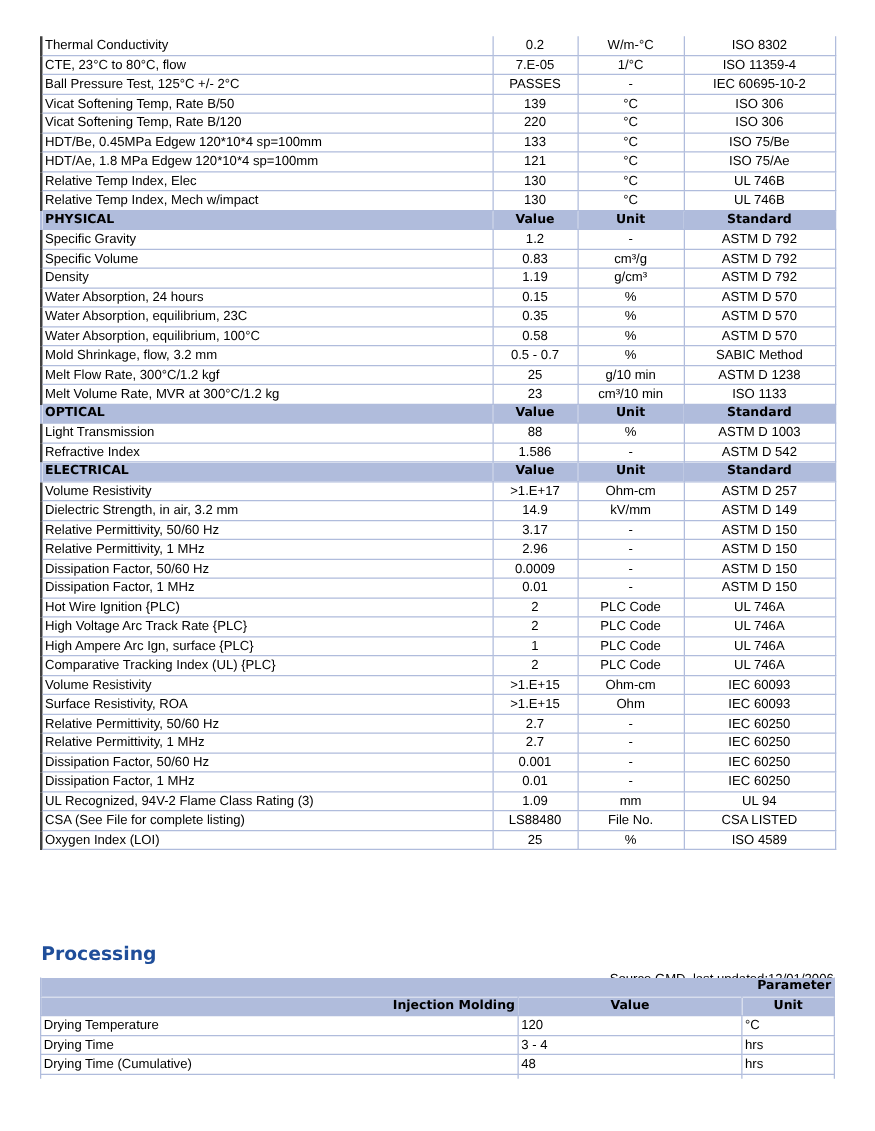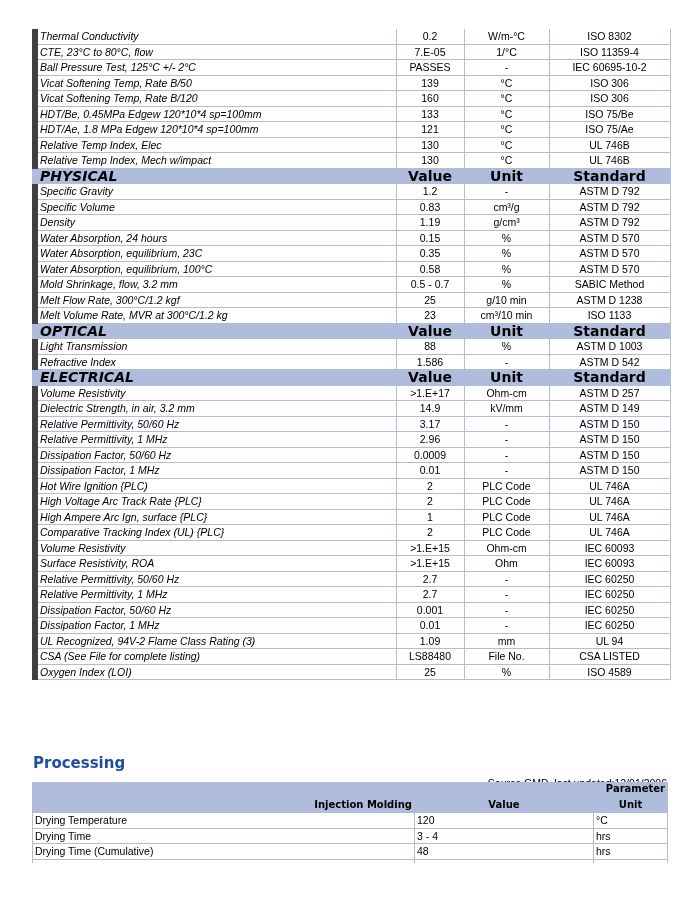--- a/index.html
+++ b/index.html
@@ -6,24 +6,24 @@
   body { width:700px; height:905px; position:relative; overflow:hidden;
          font-family:"Liberation Sans", sans-serif; font-size:10.5px; color:#000; }
   table { border-collapse:collapse; table-layout:fixed; }
   #props { position:absolute; left:32px; top:29px; width:635px; }
   #props col.c0 { width:361px; }
   #props col.c1 { width:68px; }
   #props col.c2 { width:85px; }
   #props col.c3 { width:121px; }
   #props td { height:14.5px; padding:0 2px; border:1px solid #b0bcdc; border-top:none;
               white-space:nowrap; overflow:hidden; line-height:14.5px; }
-  #props td.l { border-left:6px solid #404040;font-style:italic; }
+  #props td.l { border-left:2px solid #404040; }
   #props td.v, #props td.u, #props td.s { text-align:center; }
   #props tr.sec td { background:#b0bcdc; font-weight:bold; font-family:"DejaVu Sans", sans-serif;
-                     font-size:14px; border-color:#b0bcdc; }
+                     font-size:10px; border-color:#b0bcdc; }
   #props tr.sec td.v, #props tr.sec td.u, #props tr.sec td.s { text-align:center; }
   .source { position:absolute; right:33px; top:777px; font-size:10.5px; }
   .proc-title { position:absolute; left:33px; top:754px; color:#1f4e9a; font-weight:bold;
                 font-family:"DejaVu Sans", sans-serif; font-size:15px; }
   #proc { position:absolute; left:32px; top:782px; width:635px; }
   #proc col.p0 { width:382px; }
   #proc col.p1 { width:179px; }
   #proc col.p2 { width:74px; }
   #proc td { height:14.5px; line-height:14.5px; padding:0 2px; border:1px solid #b0bcdc; border-top:none;
              white-space:nowrap; overflow:hidden; }
@@ -63,21 +63,21 @@
         <td class="s">IEC 60695-10-2</td>
       </tr>
       <tr>
         <td class="l">Vicat Softening Temp, Rate B/50</td>
         <td class="v">139</td>
         <td class="u">°C</td>
         <td class="s">ISO 306</td>
       </tr>
       <tr>
         <td class="l">Vicat Softening Temp, Rate B/120</td>
-        <td class="v">160</td>
+        <td class="v">220</td>
         <td class="u">°C</td>
         <td class="s">ISO 306</td>
       </tr>
       <tr>
         <td class="l">HDT/Be, 0.45MPa Edgew 120*10*4 sp=100mm</td>
         <td class="v">133</td>
         <td class="u">°C</td>
         <td class="s">ISO 75/Be</td>
       </tr>
       <tr>

